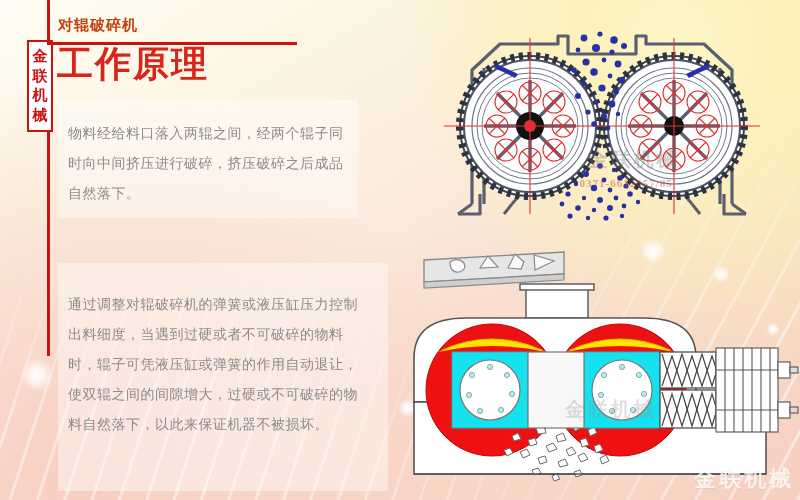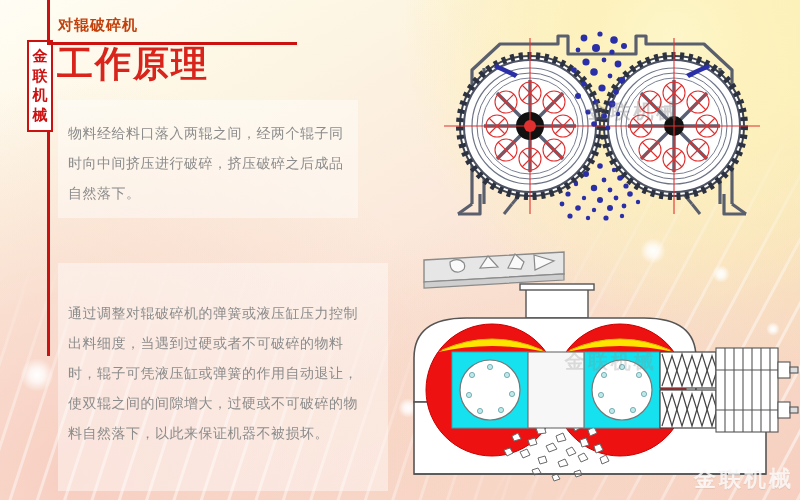--- a/index.html
+++ b/index.html
@@ -51,29 +51,29 @@
   .maintitle{position:absolute;left:57px;top:46px;font-size:36px;line-height:1;font-weight:700;color:#d8241b;
     letter-spacing:2px;font-family:"DejaVu Sans","Liberation Sans",sans-serif;}
 
   .panel{position:absolute;background:rgba(255,255,255,.42);}
   .panel-1{left:58px;top:100px;width:300px;height:118px;}
   .panel-2{left:58px;top:263px;width:330px;height:228px;}
 
   .para{position:absolute;color:#8c8c8c;font-size:14px;line-height:30px;
     font-family:"DejaVu Sans","Liberation Sans",sans-serif;letter-spacing:.5px;}
   .para-1{left:68px;top:118px;width:286px;}
-  .para-2{left:68px;top:298px;width:300px;}
+  .para-2{left:68px;top:289px;width:300px;}
 
   
   .fig{position:absolute;}
   .fig-top{left:408px;top:8px;width:390px;height:224px;}
   .fig-bottom{left:408px;top:240px;width:392px;height:252px;}
 
   .wm{position:absolute;color:rgba(255,255,255,.78);font-weight:700;letter-spacing:3px;
-    font-family:Liberation Serif, serif;pointer-events:none;}
+    font-family:Liberation Serif, serif;pointer-events:none;margin-top:48px;}
   .wm-corner{right:6px;bottom:6px;font-size:22px;text-shadow:0 1px 1px rgba(0,0,0,.07);}
   .wm-mid{left:40%;top:43%;font-size:20px;color:rgba(140,140,140,.28);}
   .wm-top{left:46%;top:40%;font-size:20px;color:rgba(110,110,110,.33);}
   .wm-phone{left:44%;top:54%;font-size:11px;color:rgba(190,60,50,.45);letter-spacing:1px;}
 </style>
 </head>
 <body>
 
 <div id="stage">
 
@@ -256,20 +256,21 @@
         <circle cx="202" cy="200" r="3"></circle>
           <circle cx="216" cy="198" r="2.4"></circle>
           <circle cx="230" cy="194" r="2.2"></circle>
         <circle cx="162" cy="208" r="2.6"></circle>
           <circle cx="180" cy="210" r="2.2"></circle>
           <circle cx="198" cy="210" r="2.6"></circle>
         <circle cx="214" cy="208" r="2.2"></circle>
       </g>
     </svg>
     <div class="wm wm-top">金联机械</div>
+    <div class="wm wm-phone">0371-6612657/85</div>
   </div>
 
   <div class="fig fig-bottom">
     <svg width="392" height="252" viewBox="0 0 392 252">
 
       <g>
         <path d="M16 20 L156 12 L156 34 L16 42 Z" fill="#e6e6e6" stroke="#8a8a8a" stroke-width="1.4"></path>
         <path d="M16 42 L156 34 L156 40 L16 48 Z" fill="#cfcfcf" stroke="#8a8a8a" stroke-width="1.2"></path>
         <g fill="#fafafa" stroke="#8a8a8a" stroke-width="1.2">
           <path d="M42 22 q8 -5 14 1 q3 7 -5 9 q-9 1 -9 -10 Z"></path>

